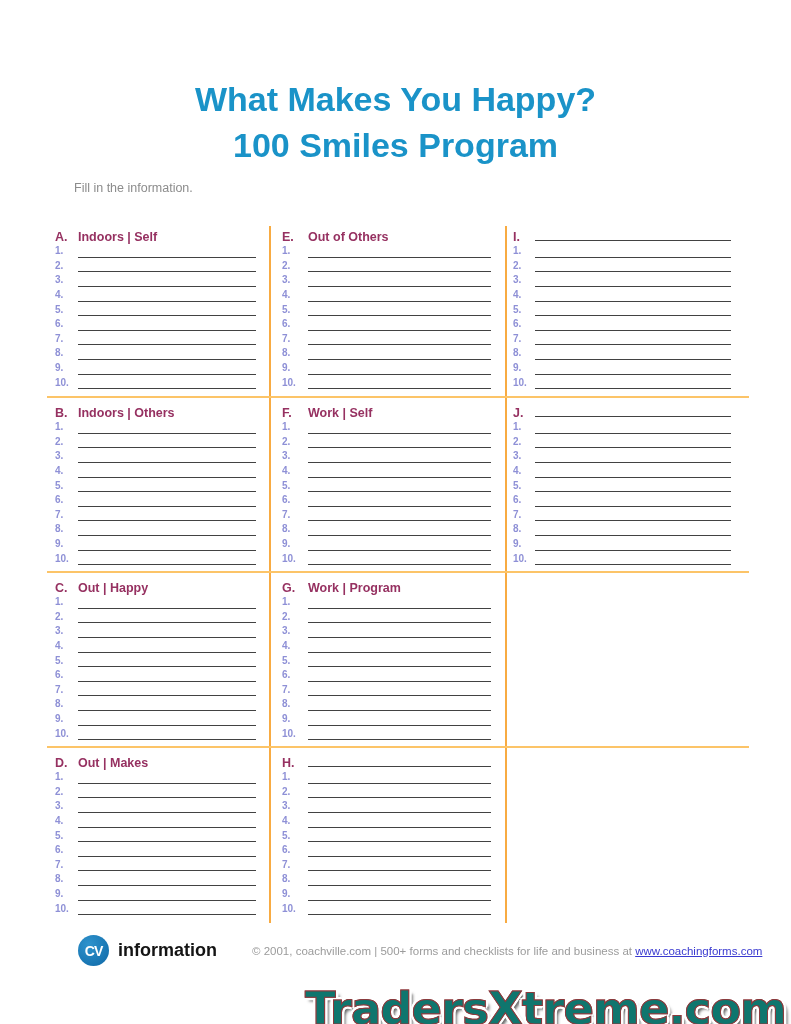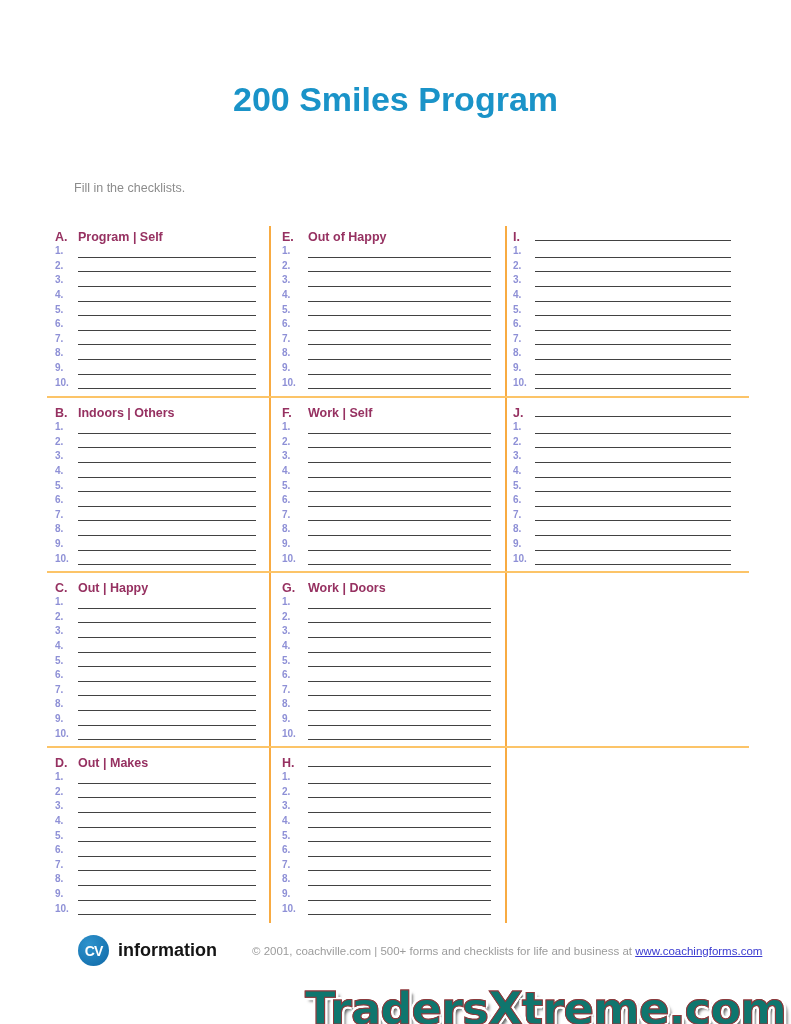--- a/index.html
+++ b/index.html
@@ -62,36 +62,37 @@
              -3px 0 0 #fff, 3px 0 0 #fff, 0 -3px 0 #fff, 0 3px 0 #fff,
              4px 4px 3px rgba(70,70,70,.8); text-decoration: underline;}
 </style>
 </head>
 <body>
 
 <div class="page">
 
 
   <div class="title">
-    <div>200 Smiles Program</div>
+    <div>What Makes You Happy?</div>
+    <div>100 Smiles Program</div>
   </div>
 
-  <div class="instruction">Fill in the checklists.</div>
+  <div class="instruction">Fill in the information.</div>
 
   <div id="form-grid">
     <div class="vrule v1"></div>
     <div class="vrule v2"></div>
     <div class="hrule h1"></div>
     <div class="hrule h2"></div>
     <div class="hrule h3"></div>
 
   <div class="section" style="left: 55px; top: 226px; width: 201px;">
         <div class="sec-head">
           <span class="sec-letter" style="width: 23px;">A.</span>
-          <span class="sec-title">Program | Self</span>
+          <span class="sec-title">Indoors | Self</span>
         </div>
         <div class="item">
           <span class="item-num" style="width: 23px;">1.</span>
           <span class="fill-line"></span>
         </div>
         <div class="item">
           <span class="item-num" style="width: 23px;">2.</span>
           <span class="fill-line"></span>
         </div>
         <div class="item">
@@ -123,21 +124,21 @@
           <span class="fill-line"></span>
         </div>
         <div class="item">
           <span class="item-num" style="width: 23px;">10.</span>
           <span class="fill-line"></span>
         </div>
       </div>
       <div class="section" style="left: 282px; top: 226px; width: 209px;">
         <div class="sec-head">
           <span class="sec-letter" style="width: 26px;">E.</span>
-          <span class="sec-title">Out of Happy</span>
+          <span class="sec-title">Out of Others</span>
         </div>
         <div class="item">
           <span class="item-num" style="width: 26px;">1.</span>
           <span class="fill-line"></span>
         </div>
         <div class="item">
           <span class="item-num" style="width: 26px;">2.</span>
           <span class="fill-line"></span>
         </div>
         <div class="item">
@@ -399,21 +400,21 @@
           <span class="fill-line"></span>
         </div>
         <div class="item">
           <span class="item-num" style="width: 23px;">10.</span>
           <span class="fill-line"></span>
         </div>
       </div>
       <div class="section" style="left: 282px; top: 577px; width: 209px;">
         <div class="sec-head">
           <span class="sec-letter" style="width: 26px;">G.</span>
-          <span class="sec-title">Work | Doors</span>
+          <span class="sec-title">Work | Program</span>
         </div>
         <div class="item">
           <span class="item-num" style="width: 26px;">1.</span>
           <span class="fill-line"></span>
         </div>
         <div class="item">
           <span class="item-num" style="width: 26px;">2.</span>
           <span class="fill-line"></span>
         </div>
         <div class="item">

